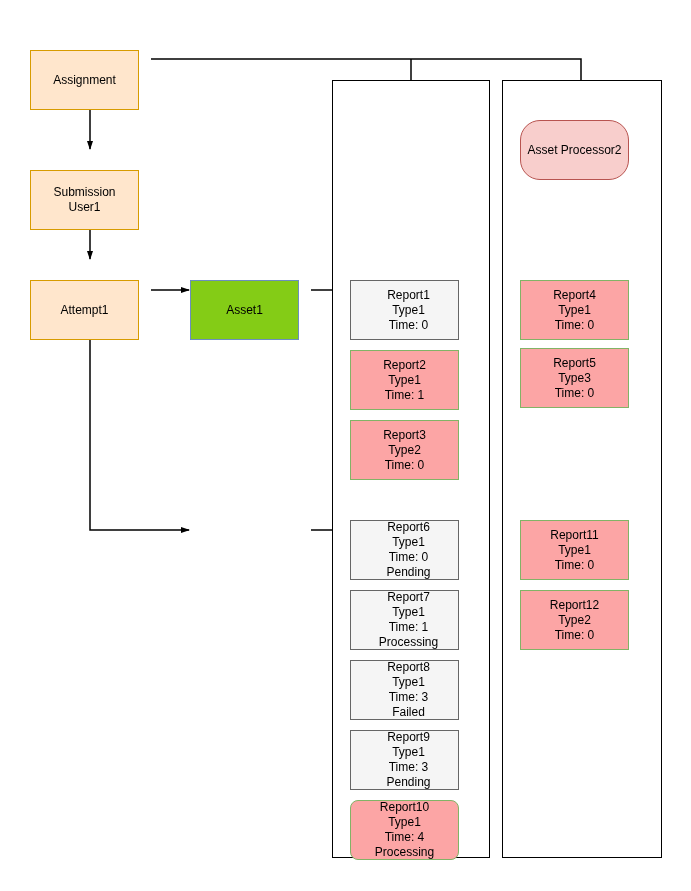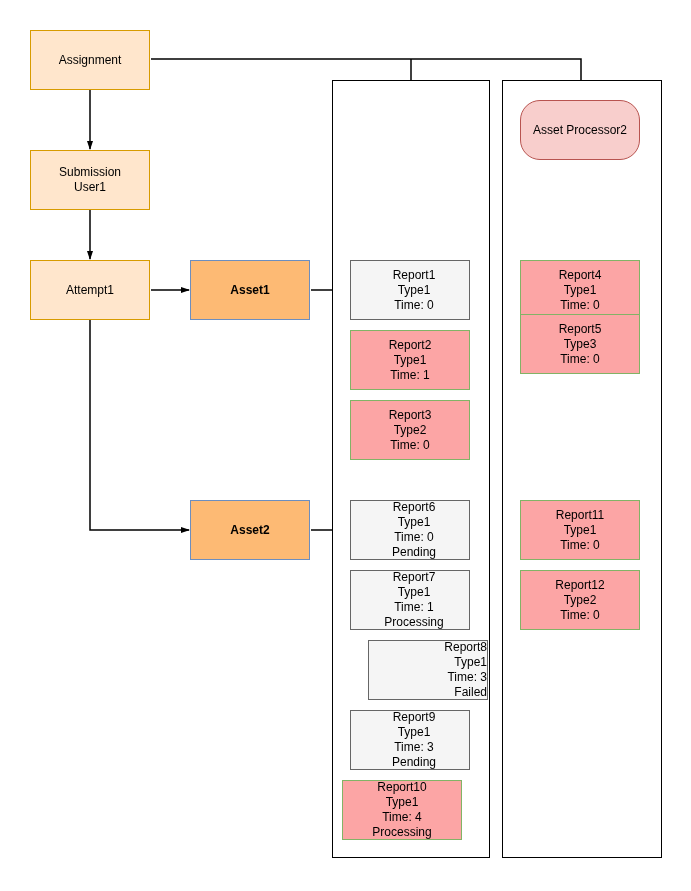--- a/index.html
+++ b/index.html
@@ -8,29 +8,30 @@
     width:691px;height:891px;
     background:#ffffff;
     font-family:"Liberation Sans", sans-serif;
     font-size:12px;
     color:#000000;
     overflow:hidden;
   }
   #wires{position:absolute;left:0;top:0;width:691px;height:891px;}
   .node{
     position:absolute;
-    width:120px;height:60px;
+    width:109px;height:60px;
     box-sizing:border-box;
     display:flex;flex-direction:column;
     align-items:center;justify-content:center;
     text-align:center;
     line-height:15px;
+    margin-top:20px;
   }
   .node.orange{background:#FFE6CC;border:1px solid #D79B00;}
-  .node.blue{background:#fdba74;border:1px solid #6C8EBF;font-weight:bold;}
+  .node.blue{background:#84cc16;border:1px solid #6C8EBF;}
   .node.red{background:#F8CECC;border:1px solid #B85450;}
   .node.green{background:#fca5a5;border:1px solid #82B366;}
   .node.gray{background:#F5F5F5;border:1px solid #666666;padding-left:8px;}
   .container-frame{
     position:absolute;
     box-sizing:border-box;
     background:#ffffff;
     border:1px solid #000000;
   }
   .report-line{line-height:15px;}
@@ -77,23 +78,20 @@
   </div>
 
   <div class="node orange" style="left:30px;top:260px;">
     <div>Attempt1</div>
   </div>
 
   <div class="node blue" style="left:190px;top:260px;">
     <div>Asset1</div>
   </div>
 
-  <div class="node blue" style="left:190px;top:500px;">
-    <div>Asset2</div>
-  </div>
 
   <div class="node red" style="left:520px;top:100px;border-radius:20px;">
     <div>Asset Processor2</div>
   </div>
 
   <div class="node gray" style="left:350px;top:260px;">
     <div class="report-line">Report1</div>
     <div class="report-line">Type1</div>
     <div class="report-line">Time: 0</div>
   </div>
@@ -112,45 +110,45 @@
     <div class="report-line">Type1</div>
     <div class="report-line">Time: 0</div>
     <div class="report-line">Pending</div>
   </div>
   <div class="node gray" style="left:350px;top:570px;">
     <div class="report-line">Report7</div>
     <div class="report-line">Type1</div>
     <div class="report-line">Time: 1</div>
     <div class="report-line">Processing</div>
   </div>
-  <div class="node gray" style="left:368px;top:640px;align-items:flex-end;">
+  <div class="node gray" style="left:350px;top:640px;">
     <div class="report-line">Report8</div>
     <div class="report-line">Type1</div>
     <div class="report-line">Time: 3</div>
     <div class="report-line">Failed</div>
   </div>
   <div class="node gray" style="left:350px;top:710px;">
     <div class="report-line">Report9</div>
     <div class="report-line">Type1</div>
     <div class="report-line">Time: 3</div>
     <div class="report-line">Pending</div>
   </div>
-  <div class="node green" style="left:342px;top:780px;">
+  <div class="node green" style="left:350px;top:780px;border-radius:8px;">
     <div class="report-line">Report10</div>
     <div class="report-line">Type1</div>
     <div class="report-line">Time: 4</div>
     <div class="report-line">Processing</div>
   </div>
 
   <div class="node green" style="left:520px;top:260px;">
     <div class="report-line">Report4</div>
     <div class="report-line">Type1</div>
     <div class="report-line">Time: 0</div>
   </div>
-  <div class="node green" style="left:520px;top:314px;">
+  <div class="node green" style="left:520px;top:328px;">
     <div class="report-line">Report5</div>
     <div class="report-line">Type3</div>
     <div class="report-line">Time: 0</div>
   </div>
   <div class="node green" style="left:520px;top:500px;">
     <div class="report-line">Report11</div>
     <div class="report-line">Type1</div>
     <div class="report-line">Time: 0</div>
   </div>
   <div class="node green" style="left:520px;top:570px;">

